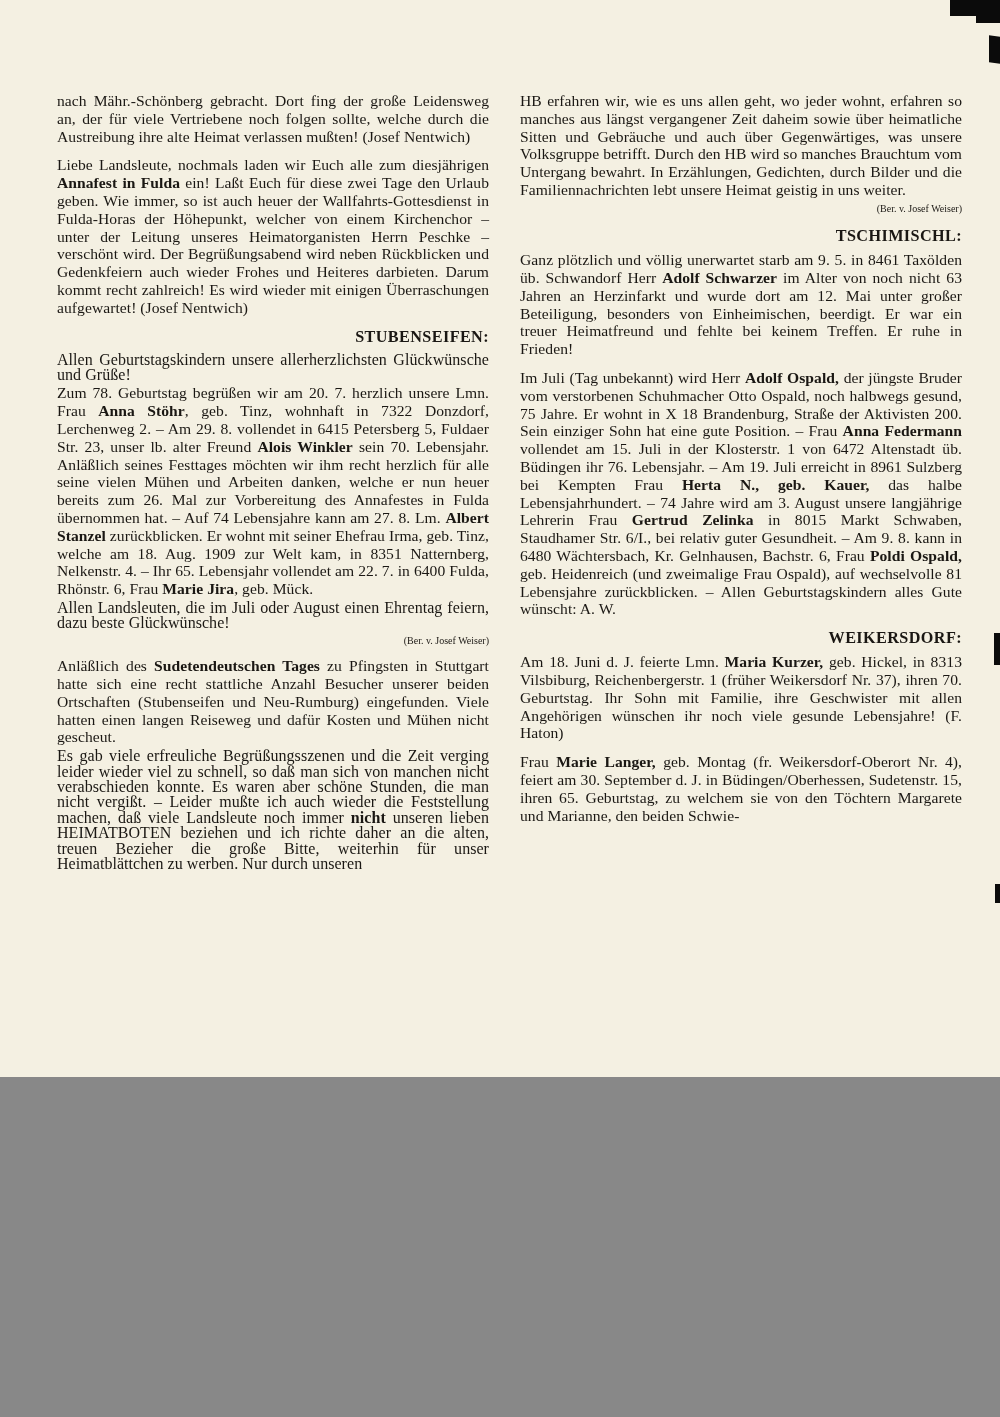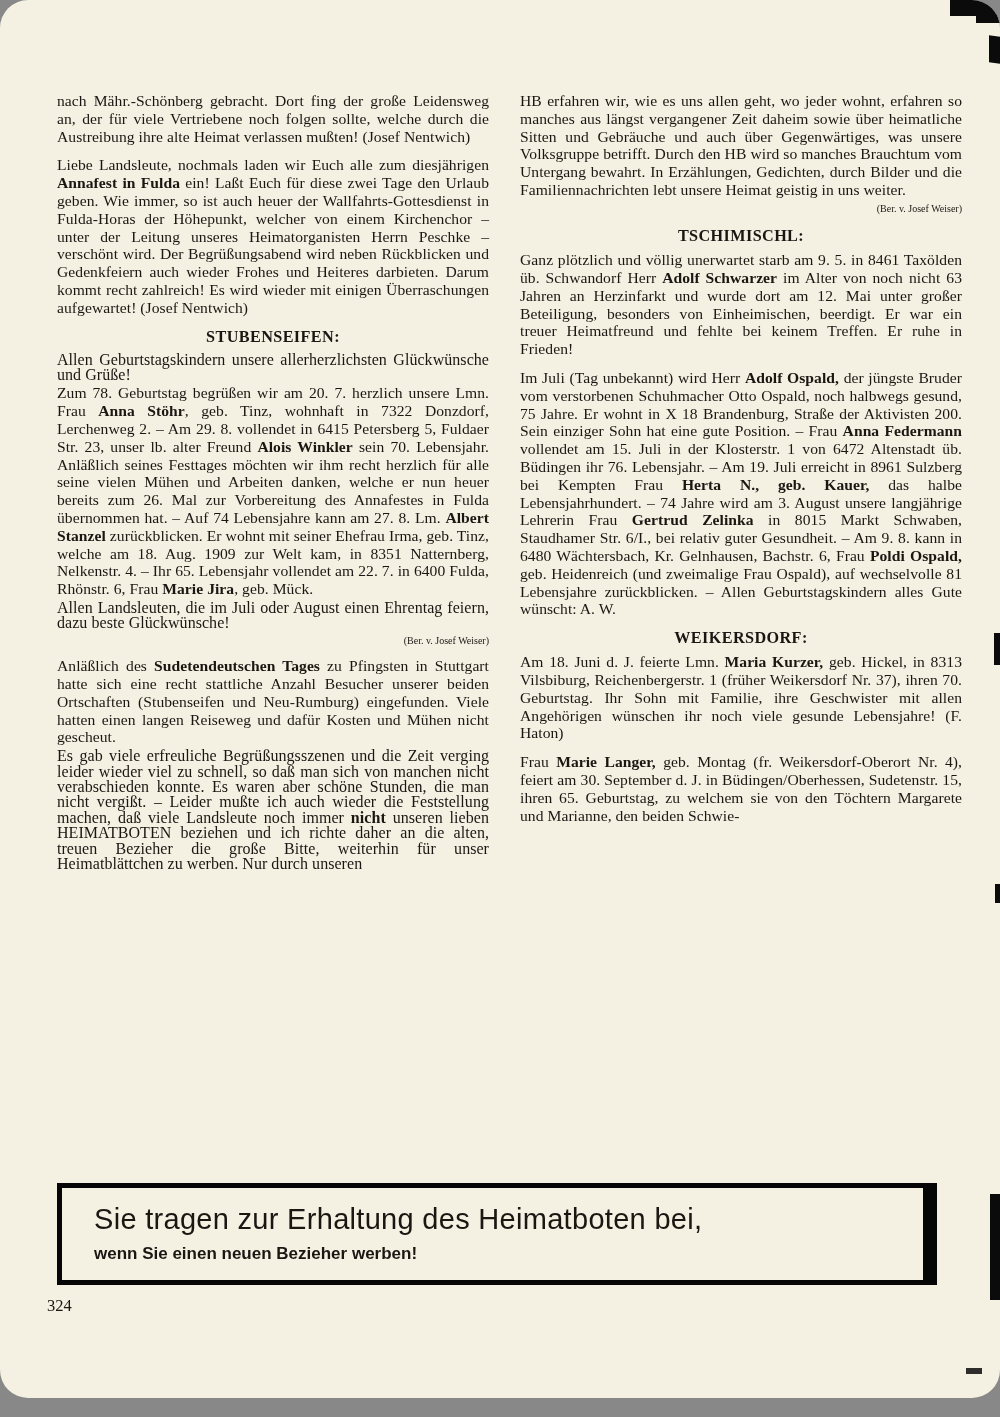--- a/index.html
+++ b/index.html
@@ -1,26 +1,25 @@
 <!DOCTYPE html>
 <html lang="de" style="--paper: #f4f0e2; --ink: #1a1713; --banner_border: #060606;"><head>
 <meta charset="utf-8">
 <style>
   html, body { margin: 0; padding: 0; }
   body { background: #888; }
   .page {
     position: relative;
     width: 1000px;
-    height: 1398px;
+    height: 1077px;
     margin: 0 auto;
     background: var(--paper, #f4f0e2);
     color: var(--ink, #1a1713);
     font-family: "Liberation Serif", "DejaVu Serif", serif;
     overflow: hidden;
-    border-radius: 28px;
   }
   .col {
     position: absolute;
     top: 92px;
     text-align: justify;
     hyphens: auto;
     -webkit-hyphens: auto;
   }
   .col-left  { left: 57px;  width: 432px; }
   .col-right { left: 520px; width: 442px; }
@@ -35,21 +34,21 @@
     line-height: 15.4px;
   }
   .para.tight { margin-bottom: 2px; }
   .para b { font-weight: 700; }
   .heading {
     margin: 11px 0 6px 0;
     font-size: 16.2px;
     line-height: 18px;
     font-weight: 700;
     letter-spacing: 0.4px;
-    text-align: center;
+    text-align: right;
   }
   .byline {
     margin: 0 0 9px 0;
     font-size: 10px;
     line-height: 15.4px;
     text-align: right;
   }
   .banner {
     position: absolute;
     left: 57px;

